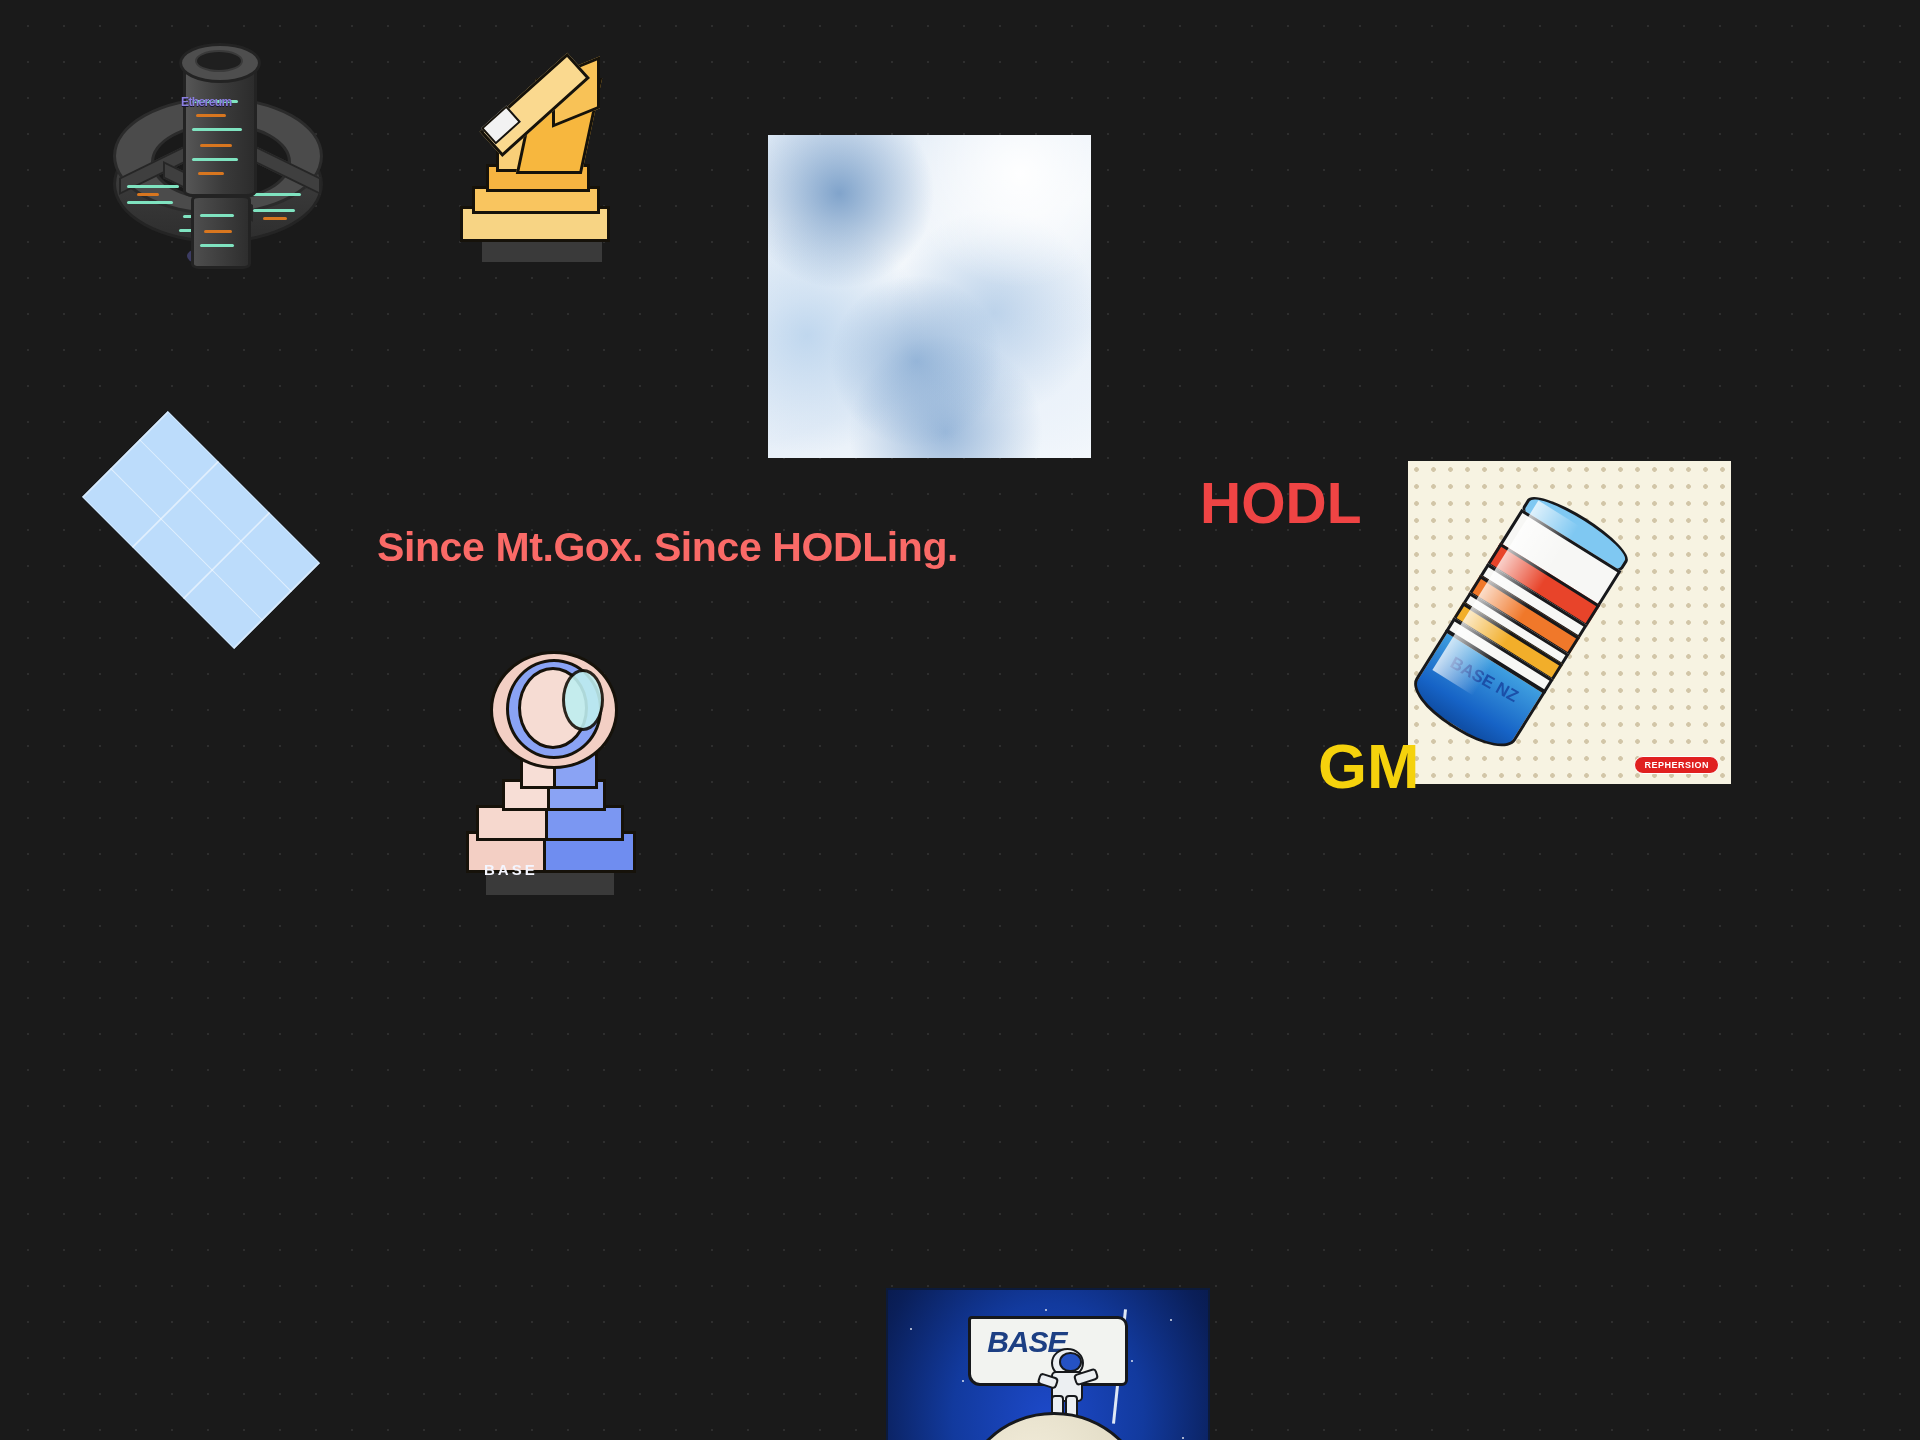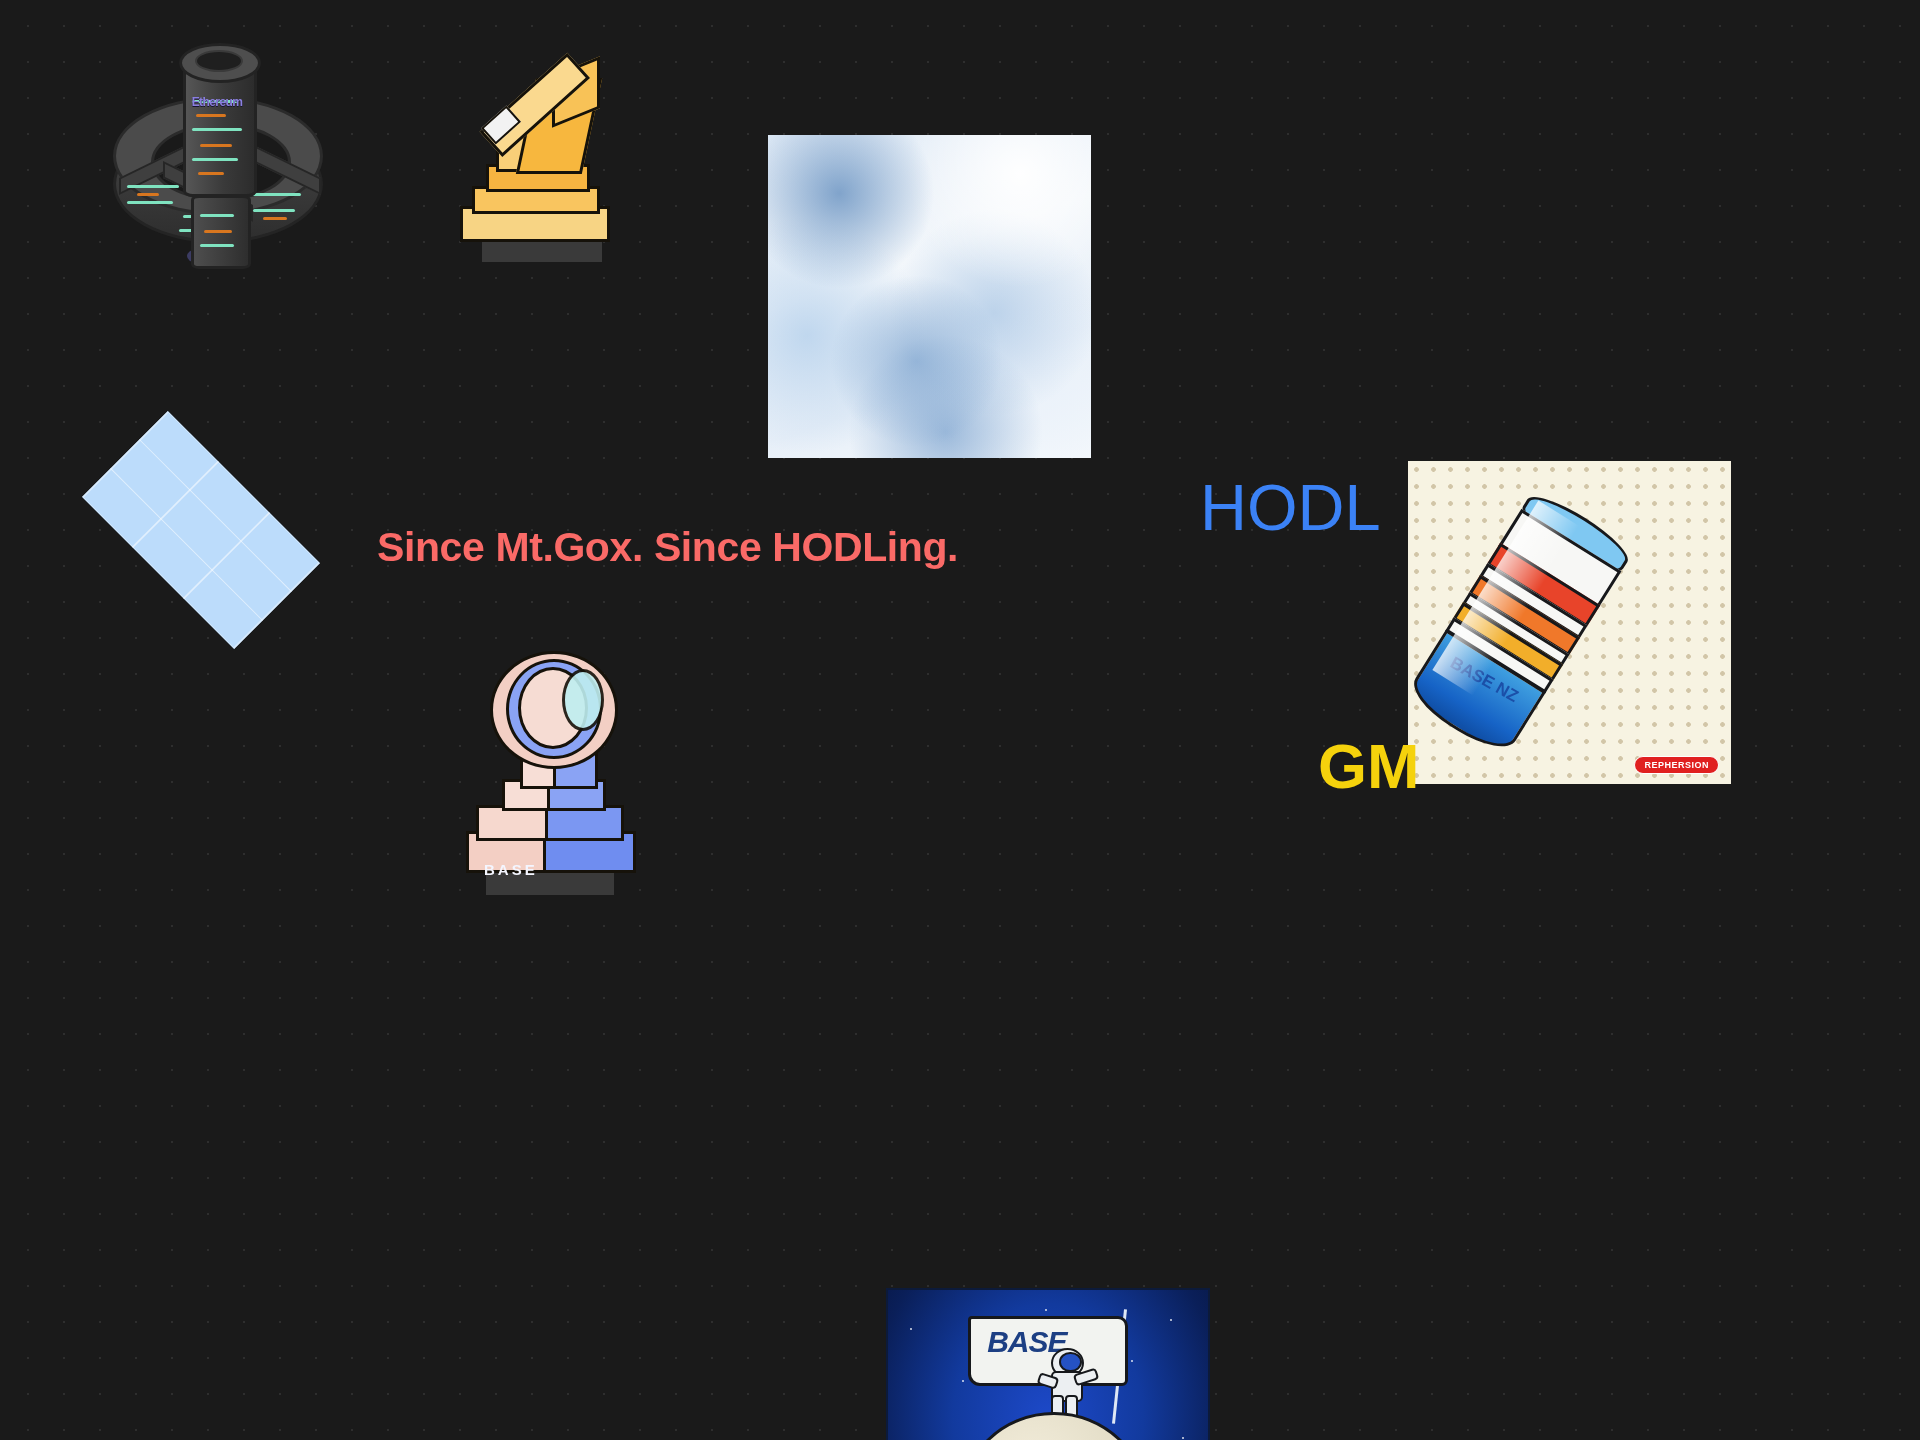--- a/index.html
+++ b/index.html
@@ -22,22 +22,22 @@
   .tile{position:absolute;z-index:2;}
 
   
   .txt-mtgox{
     left:377px;top:524px;
     font-size:41px;font-weight:700;letter-spacing:-0.4px;
     color:#fa6a67;white-space:nowrap;
   }
   .txt-hodl{
     left:1200px;top:475px;
-    font-size:65px;font-weight:400;letter-spacing:0px;
-    color:#3b82f6;white-space:nowrap;line-height:1;
+    font-size:57px;font-weight:700;letter-spacing:0px;
+    color:#ef4444;white-space:nowrap;line-height:1;
   }
   .txt-gm{
     left:1318px;top:735px;
     font-size:63px;font-weight:800;
     color:#f5d20c;white-space:nowrap;line-height:1;
   }
 
   
   .img-box{overflow:hidden;position:relative;}
 
@@ -88,21 +88,21 @@
     position:absolute;left:100px;top:15px;width:44px;height:18px;
     background:#1f1f1f;border-radius:50%;border:2px solid #3a3a3a;
   }
   .eth-col-bot{
     position:absolute;left:96px;top:160px;width:54px;height:68px;
     background:linear-gradient(90deg,#4e4e4e,#2e2e2e);
     border:3px solid #232323;border-radius:8px/5px;
   }
   .eth-label{
     position:absolute;left:86px;top:60px;width:72px;
-    text-align:center;font-size:12px;font-weight:800;color:#8b7fe0;
+    font-size:12px;font-weight:800;color:#8b7fe0;
     letter-spacing:-0.6px;text-shadow:0 1px 0 #15152c;
   }
 
   
   .yellow-wrap{left:460px;top:22px;width:215px;height:268px;}
   .ysh{position:absolute;background:#3a3a3a;}
   .ypiece{position:absolute;}
 
   
   .cloud{

